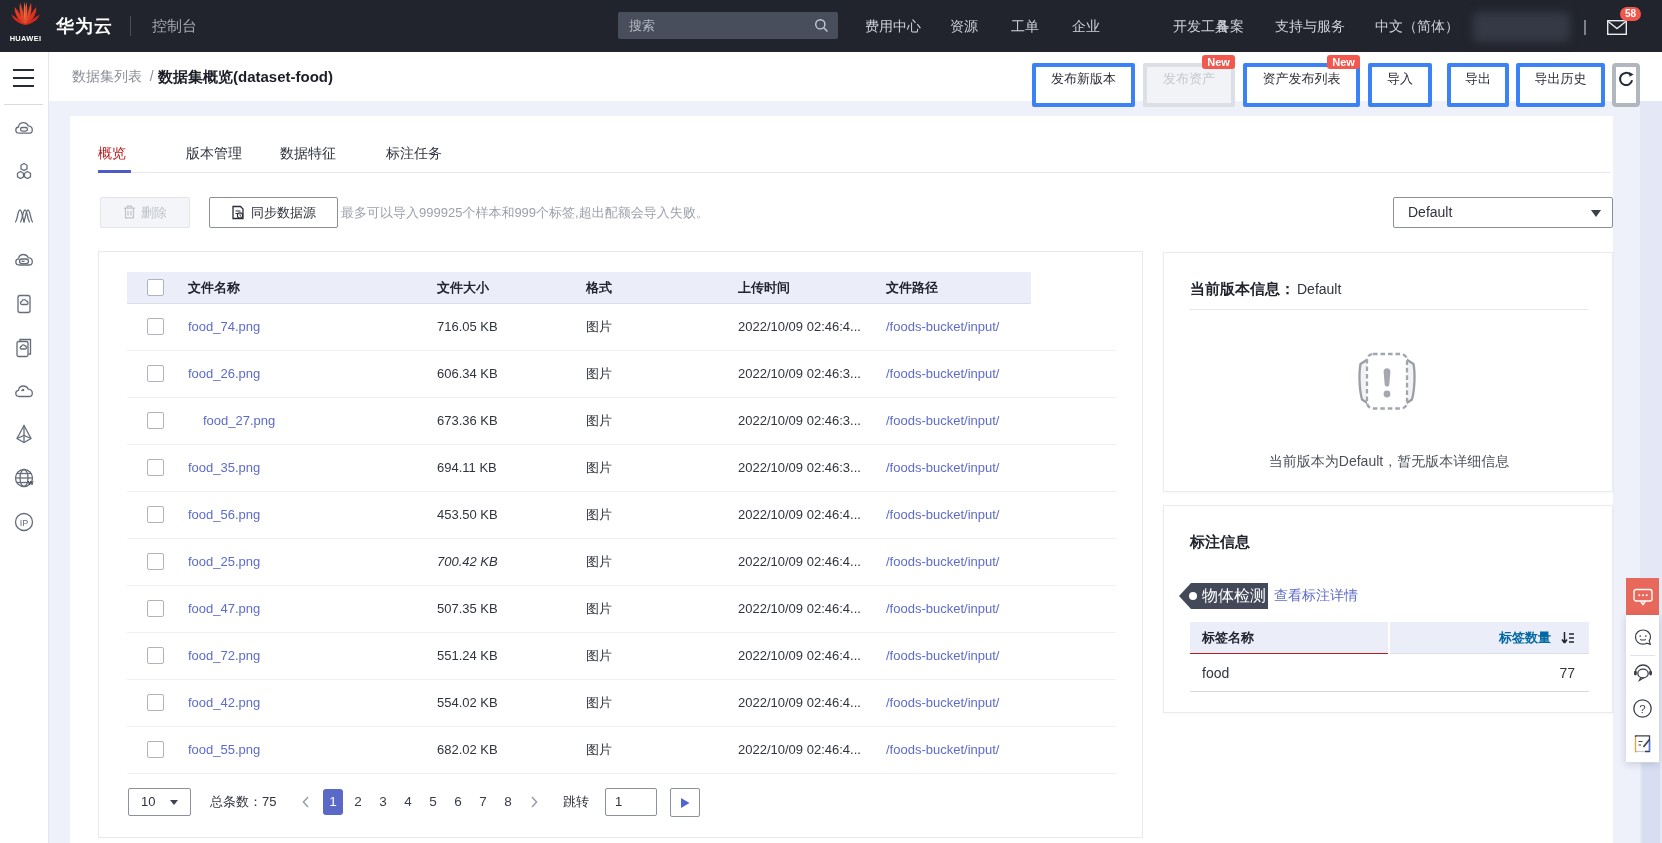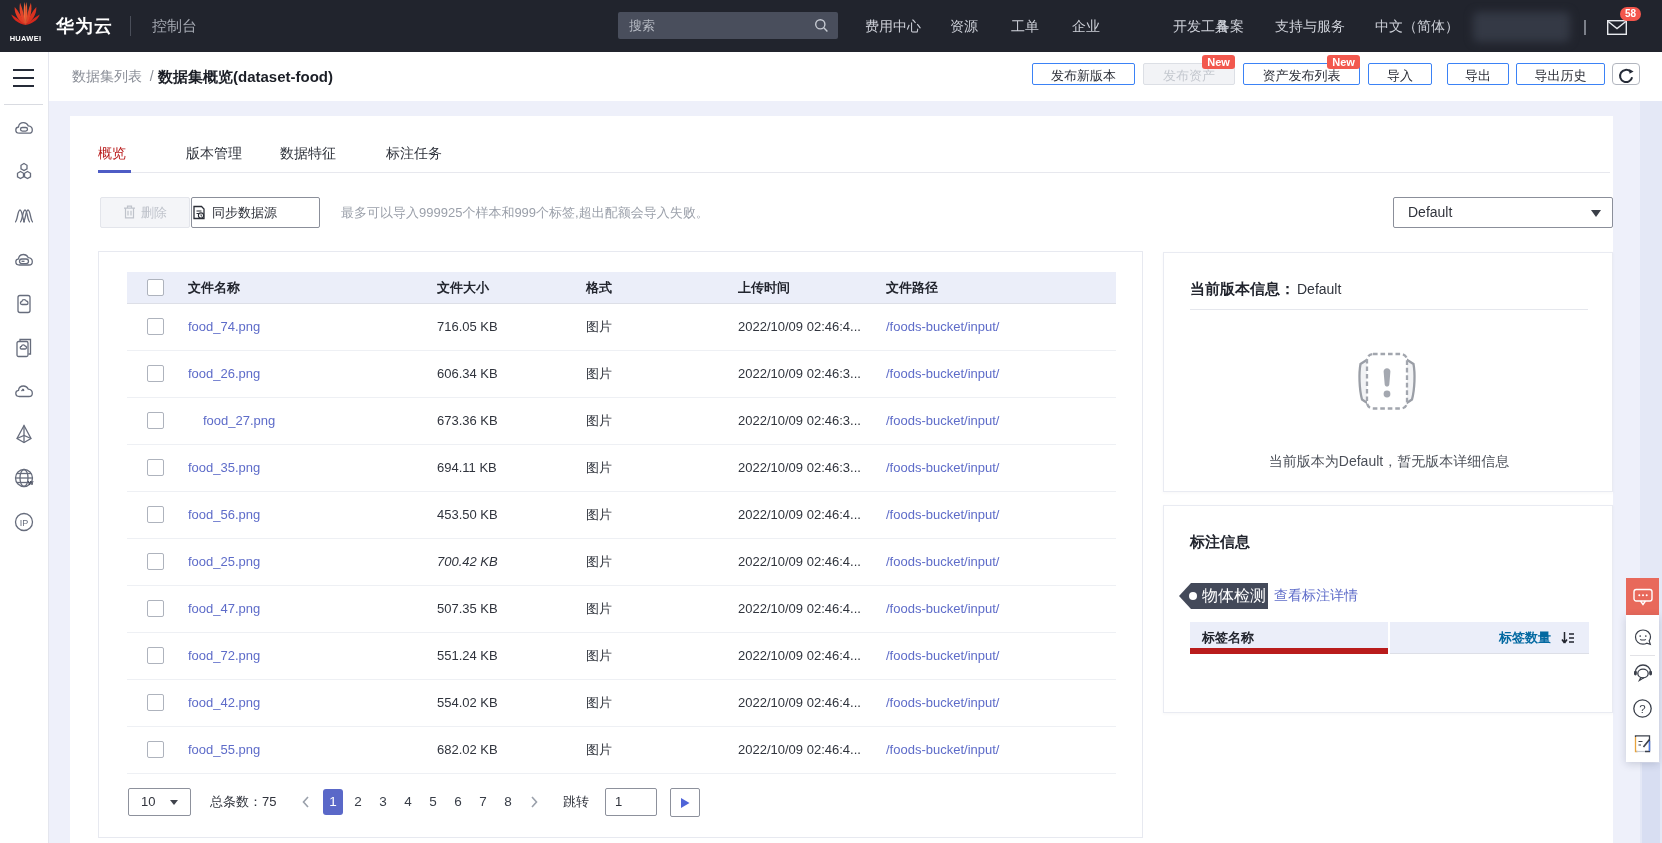--- a/index.html
+++ b/index.html
@@ -16,47 +16,47 @@
 #searchbox { position:absolute; left:618px; top:12px; width:220px; height:27px; background:#494e5c; border-radius:2px; }
 #searchbox span { position:absolute; left:11px; top:0; line-height:27px; font-size:13px; color:#b7bbc4; }
 #blurbox { position:absolute; left:1473px; top:12px; width:97px; height:30px; background:#343945; border-radius:5px; filter:blur(4px); }
 #nav-div2 { position:absolute; left:1584px; top:20px; width:2px; height:15px; background:#7c8089; }
 #mailbadge { position:absolute; left:1620px; top:7px; width:21px; height:14px; background:#f4564c; border-radius:7px; color:#fff; font-size:10px; font-weight:bold; text-align:center; line-height:14px; }
 
 
 #hdr2 { position:absolute; left:0; top:52px; width:1662px; height:49px; background:#fff; }
 .crumb1 { position:absolute; left:72px; top:0; height:49px; line-height:49px; color:#8a8e97; font-size:14px; }
 .crumb2 { position:absolute; left:158px; top:0; height:49px; line-height:49px; color:#1b1e26; font-size:15px; font-weight:bold; }
-.hbtn { position:absolute; top:11px; height:22px; background:#fff; border:1px solid #3b82f6; border-radius:2px; font-size:13px; color:#2b2e37; text-align:center; line-height:24px; }
+.hbtn { position:absolute; top:11px; height:44px; background:#fff; border:4px solid #3b82f6; border-radius:2px; font-size:13px; color:#2b2e37; text-align:center; line-height:24px; }
 .hbtn.dis { background:#f2f3f6; border-color:#dcdfe5; color:#c4c8cf; }
 .newbadge { position:absolute; top:3px; width:33px; height:14px; background:#f2584e; border-radius:3px; color:#fff; font-size:11px; font-weight:bold; text-align:center; line-height:14px; }
 
 
 #sidebar { position:absolute; left:0; top:52px; width:49px; height:791px; background:#fff; border-right:1px solid #e4e6ee; }
 #sidebar-div { position:absolute; left:4px; top:52px; width:39px; height:1px; background:#d9dbe1; }
 .sico { position:absolute; left:11px; width:26px; height:26px; }
 .sico svg { width:26px; height:26px; stroke:#666c7c; fill:none; stroke-width:1.3; }
 
 
 #card { position:absolute; left:70px; top:116px; width:1543px; height:727px; background:#fff; }
 .tab { position:absolute; top:145px; font-size:14px; color:#2e323b; }
 .tab.act { color:#b91c1c; }
 #tabline { position:absolute; left:98px; top:172px; width:1512px; height:1px; background:#e7e8ee; }
 #tabuline { position:absolute; left:98px; top:170px; width:33px; height:3px; background:#4e5cc5; }
 
 #delbtn { position:absolute; left:100px; top:197px; width:90px; height:31px; background:#f4f5f8; border:1px solid #e3e5eb; border-radius:2px; color:#bfc3cb; font-size:13px; line-height:29px; text-align:center; }
-#syncbtn { position:absolute; left:191px; top:197px; width:129px; height:31px; background:#fff; border:1px solid #8b8f9a; border-radius:2px; color:#2b2e37; font-size:13px; line-height:29px; text-align:left; }
+#syncbtn { position:absolute; left:209px; top:197px; width:129px; height:31px; background:#fff; border:1px solid #8b8f9a; border-radius:2px; color:#2b2e37; font-size:13px; line-height:29px; text-align:center; }
 #hinttxt { position:absolute; left:341px; top:197px; height:31px; line-height:31px; color:#9ba0aa; font-size:13px; }
 #defsel { position:absolute; left:1393px; top:197px; width:220px; height:31px; background:#fff; border:1px solid #8b8f9a; border-radius:2px; }
 #defsel span { position:absolute; left:14px; top:0; line-height:29px; font-size:14px; color:#30333c; }
 #defsel .caret { position:absolute; right:11px; top:12px; width:0; height:0; border-left:5.5px solid transparent; border-right:5.5px solid transparent; border-top:7px solid #3a3f48; }
 
 
 #tblbox { position:absolute; left:98px; top:251px; width:1045px; height:587px; border:1px solid #e7e9f0; background:#fff; }
-#thead { position:absolute; left:28px; top:20px; width:989px; height:32px; background:#ebeef9; border-bottom:1px solid #dddfe7; }
+#thead { position:absolute; left:28px; top:20px; width:904px; height:32px; background:#ebeef9; border-bottom:1px solid #dddfe7; }
 .th { position:absolute; top:0; height:32px; line-height:32px; font-size:13px; font-weight:bold; color:#22252e; }
 .row { position:absolute; left:28px; width:989px; height:47px; border-bottom:1px solid #eef0f4; }
 .cell { position:absolute; top:0; height:46px; line-height:46px; font-size:13px; color:#30343d; }
 .link { color:#5e6cc9; }
 .cb { position:absolute; left:20px; width:17px; height:17px; border:1px solid #aeb3bd; border-radius:2px; background:#fff; }
 .cb.h { top:7px; } .cb.r { top:14px; }
 
 
 #pgsize { position:absolute; left:29px; top:536px; width:63px; height:28px; border:1px solid #8d919c; border-radius:2px; }
 #pgsize span { position:absolute; left:12px; line-height:26px; font-size:13px; color:#30333c; }
@@ -75,21 +75,21 @@
 #rc1 { top:252px; height:240px; }
 #rc2 { top:505px; height:208px; }
 .rtitle { position:absolute; left:26px; font-size:15px; font-weight:bold; color:#22252e; }
 
 
 #dettag { position:absolute; left:15px; top:77px; width:89px; height:26px; background:#434959; clip-path:polygon(12px 0, 100% 0, 100% 100%, 12px 100%, 0 50%); color:#fff; font-size:16px; line-height:26px; }
 #dettag .dot { position:absolute; left:10px; top:9px; width:8px; height:8px; border-radius:50%; background:#fff; }
 #dettag .txt { position:absolute; left:23px; }
 #seelink { position:absolute; left:110px; top:75px; height:28px; line-height:28px; font-size:14px; color:#5e6cc9; }
 #lblhead { position:absolute; left:26px; top:116px; width:399px; height:32px; }
-#lblhead .c1 { position:absolute; left:0; top:0; width:198px; height:32px; background:#ebeef9; border-bottom:6px solid #b91c1c; }
+#lblhead .c1 { position:absolute; left:0; top:0; width:198px; height:32px; background:#ebeef9; border-bottom:1px solid #b91c1c; }
 #lblhead .c2 { position:absolute; left:200px; top:0; width:199px; height:32px; background:#ebeef9; border-bottom:1px solid #dddfe7; }
 #lblrow { position:absolute; left:26px; top:148px; width:399px; height:38px; border-bottom:1px solid #d7d9df; font-size:14px; color:#30343d; }
 
 
 #redchat { position:absolute; left:1626px; top:578px; width:33px; height:37px; background:#e8695b; }
 #fcol { position:absolute; left:1626px; top:615px; width:33px; height:147px; background:#fff; box-shadow:0 2px 8px rgba(30,40,70,0.18); }
 #rstrip { position:absolute; left:1640px; top:101px; width:22px; height:742px; background:#e4e8f6; }
 #rthumb { position:absolute; left:1642px; top:763px; width:18px; height:80px; background:#d8def2; }
 </style>
 </head>
@@ -392,20 +392,24 @@
         <span style="position:absolute;left:12px;line-height:32px;font-size:13px;font-weight:bold;color:#22252e;">标签名称</span>
       </div>
     <div class="c2">
       <span style="position:absolute;right:38px;line-height:32px;font-size:13px;font-weight:bold;color:#0369a1;">标签数量</span>
       <svg width="16" height="16" viewBox="0 0 16 16" style="position:absolute;right:13px;top:8px;">
         <path d="M4.5 2 L4.5 12 M4.5 13 L2 9.5 M4.5 13 L7 9.5" stroke="#22252e" stroke-width="1.5" fill="none"></path>
         <path d="M9 4 L14 4 M9 8 L14 8 M9 12 L14 12" stroke="#22252e" stroke-width="1.5"></path>
       </svg>
     </div>
   </div>
+  <div id="lblrow">
+    <span style="position:absolute;left:12px;line-height:38px;">food</span>
+    <span style="position:absolute;right:14px;line-height:38px;">77</span>
+  </div>
 </div>
 
 <div id="redchat">
   <svg width="21" height="21" viewBox="0 0 21 21" style="margin:9px 0 0 7px;">
     <rect x="1" y="2.5" width="18" height="11.5" rx="2.2" stroke="#fff" stroke-width="1.4" fill="none"></rect>
     <path d="M7.5 14 L10 17.5 L12.5 14" stroke="#fff" stroke-width="1.4" fill="none"></path>
     <circle cx="6.3" cy="8.2" r="1" fill="#fff"></circle>
       <circle cx="10" cy="8.2" r="1" fill="#fff"></circle>
       <circle cx="13.7" cy="8.2" r="1" fill="#fff"></circle>
   </svg>

